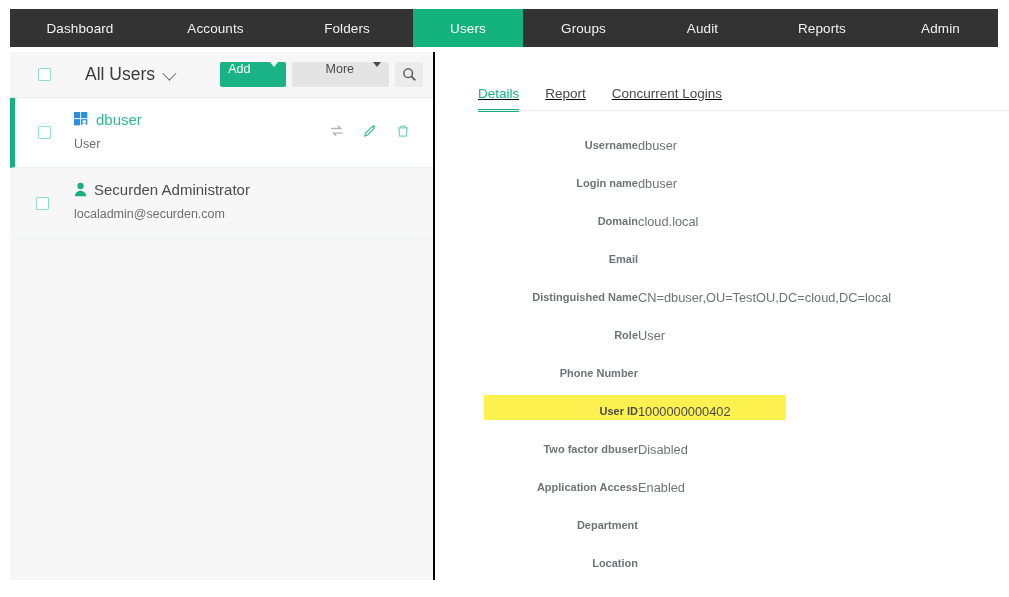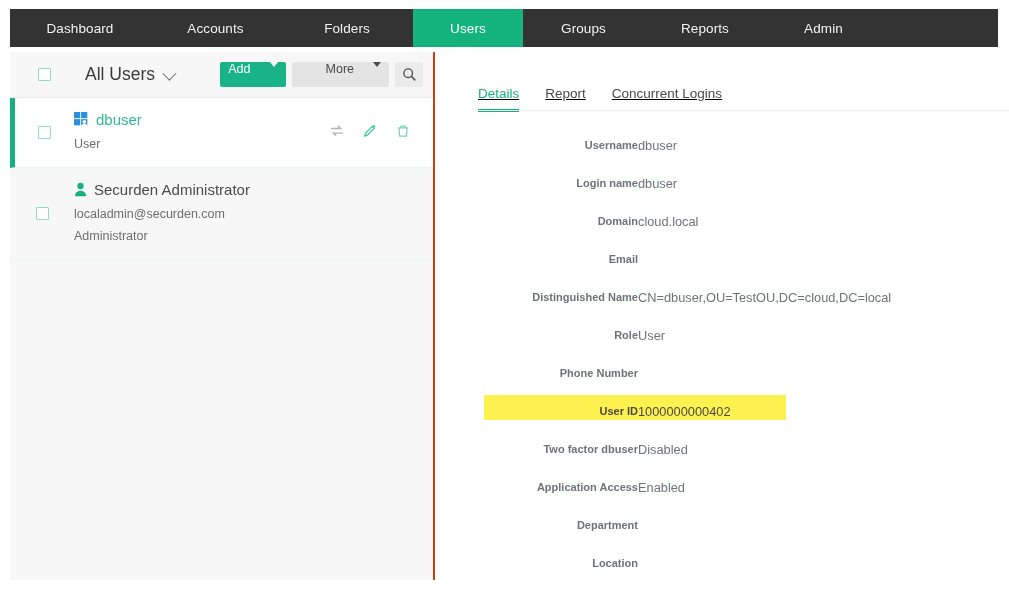--- a/index.html
+++ b/index.html
@@ -45,21 +45,21 @@
   }
 
   
   .listpanel {
     position: absolute;
     left: 10px;
     top: 52px;
     width: 425px;
     height: 531px;
     background: #f7f7f7;
-    border-right: 2px solid #c2410c;
+    border-right: 2px solid #000000;
     box-sizing: border-box;
   }
   .list-toolbar {
     position: relative;
     height: 46px;
     background: #f7f7f7;
     border-bottom: 1px solid #eaeaea;
     display: flex;
     align-items: center;
     padding: 0 10px 0 28px;
@@ -279,20 +279,23 @@
         <span>Accounts</span>
       </div>
       <div class="nav-item" style="width: 132px;">
         <span>Folders</span>
       </div>
       <div class="nav-item active" style="width: 110px;">
         <span>Users</span>
       </div>
       <div class="nav-item" style="width: 121px;">
         <span>Groups</span>
+      </div>
+      <div class="nav-item" style="width: 117px;">
+        <span>Audit</span>
       </div>
       <div class="nav-item" style="width: 122px;">
         <span>Reports</span>
       </div>
       <div class="nav-item" style="width: 115px;">
         <span>Admin</span>
       </div>
     </div>
 
   <div class="listpanel">
@@ -359,21 +362,20 @@
           </div>
           <div class="lrow-body">
             <div class="lrow-name dark">
               <svg width="13" height="15" viewBox="0 0 14 16">
                 <circle cx="7" cy="4.2" r="3.4" fill="#16b083"></circle>
                 <path d="M1 15.4c0-3.6 2.7-6 6-6s6 2.4 6 6z" fill="#16b083"></path>
               </svg>
               <span>Securden Administrator</span>
             </div>
             <div class="lrow-sub" style="margin-top: 7px;">localadmin@securden.com</div>
-            <div class="lrow-sub" style="margin-top: 2px;">Administrator</div>
           </div>
         </div>
       </div>
   </div>
 
   <div class="detailpanel">
     <div class="tabs" id="detail-tabs">
         <div class="tab active"><span>Details</span></div>
         <div class="tab"><span>Report</span></div>
         <div class="tab"><span>Concurrent Logins</span></div>

